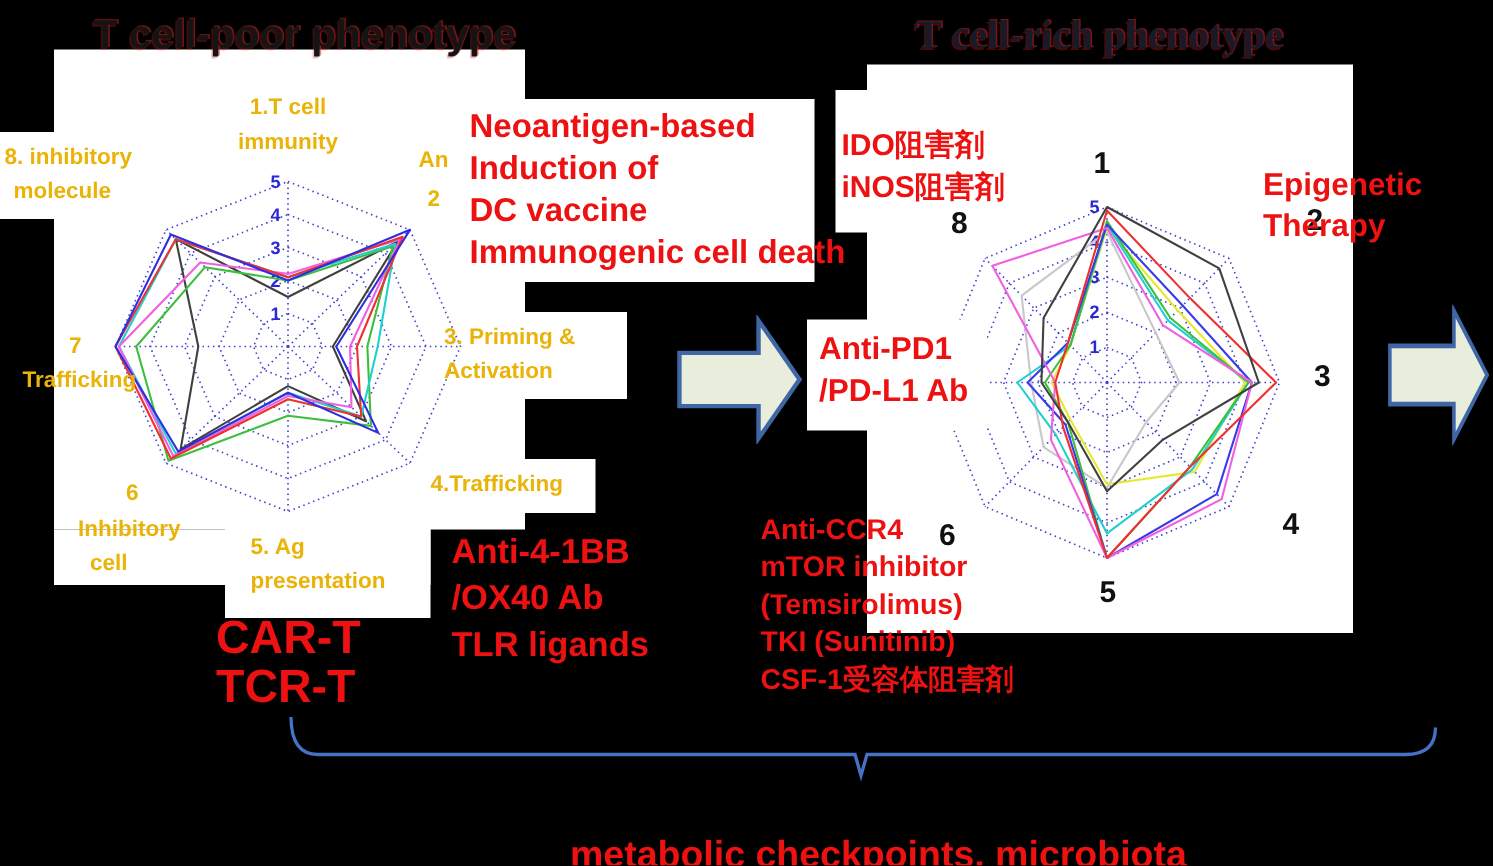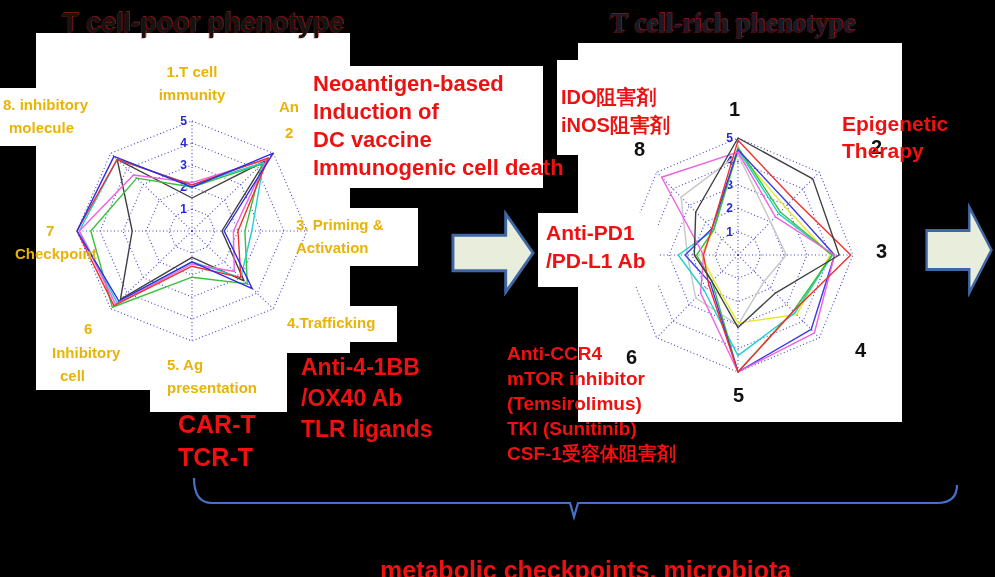--- a/index.html
+++ b/index.html
@@ -109,21 +109,21 @@
   <div class="txt axis-label" style="left:167px;top:353px;">
     <div>5. Ag</div>
     <div>presentation</div>
   </div>
   <div class="txt axis-label" style="left:84px;top:317px;">6</div>
   <div class="txt axis-label" style="left:52px;top:341px;">
     <div>Inhibitory</div>
     <div style="padding-left:8px;">cell</div>
   </div>
   <div class="txt axis-label" style="left:46px;top:219px;">7</div>
-  <div class="txt axis-label" style="left:15px;top:242px;">Checkpoint</div>
+  <div class="txt axis-label" style="left:15px;top:242px;">Trafficking</div>
   <div class="txt axis-label" style="left:3px;top:93px;">
     <div>8. inhibitory</div>
     <div style="padding-left:6px;">molecule</div>
   </div>
 
   <div class="txt num-label" style="left:729px;top:98px;">1</div>
   <div class="txt num-label" style="left:871px;top:136px;">2</div>
   <div class="txt num-label" style="left:876px;top:240px;">3</div>
   <div class="txt num-label" style="left:855px;top:339px;">4</div>
   <div class="txt num-label" style="left:733px;top:384px;">5</div>
@@ -147,21 +147,21 @@
   </div>
   <div class="txt red" style="left:546px;top:219px;font-size:21px;line-height:28px;">
     <div>Anti-PD1</div>
     <div>/PD-L1 Ab</div>
   </div>
   <div class="txt red" style="left:301px;top:352px;font-size:23px;line-height:31px;">
     <div>Anti-4-1BB</div>
     <div>/OX40 Ab</div>
     <div>TLR ligands</div>
   </div>
-  <div class="txt red" style="left:178px;top:408px;font-size:25px;line-height:33px;">
+  <div class="txt red" style="left:144px;top:408px;font-size:31px;line-height:33px;">
     <div>CAR-T</div>
     <div>TCR-T</div>
   </div>
   <div class="txt red" style="left:507px;top:341px;font-size:19px;line-height:25px;">
     <div>Anti-CCR4</div>
     <div>mTOR inhibitor</div>
     <div>(Temsirolimus)</div>
     <div>TKI (Sunitinib)</div>
     <div>CSF-1受容体阻害剤</div>
   </div>

